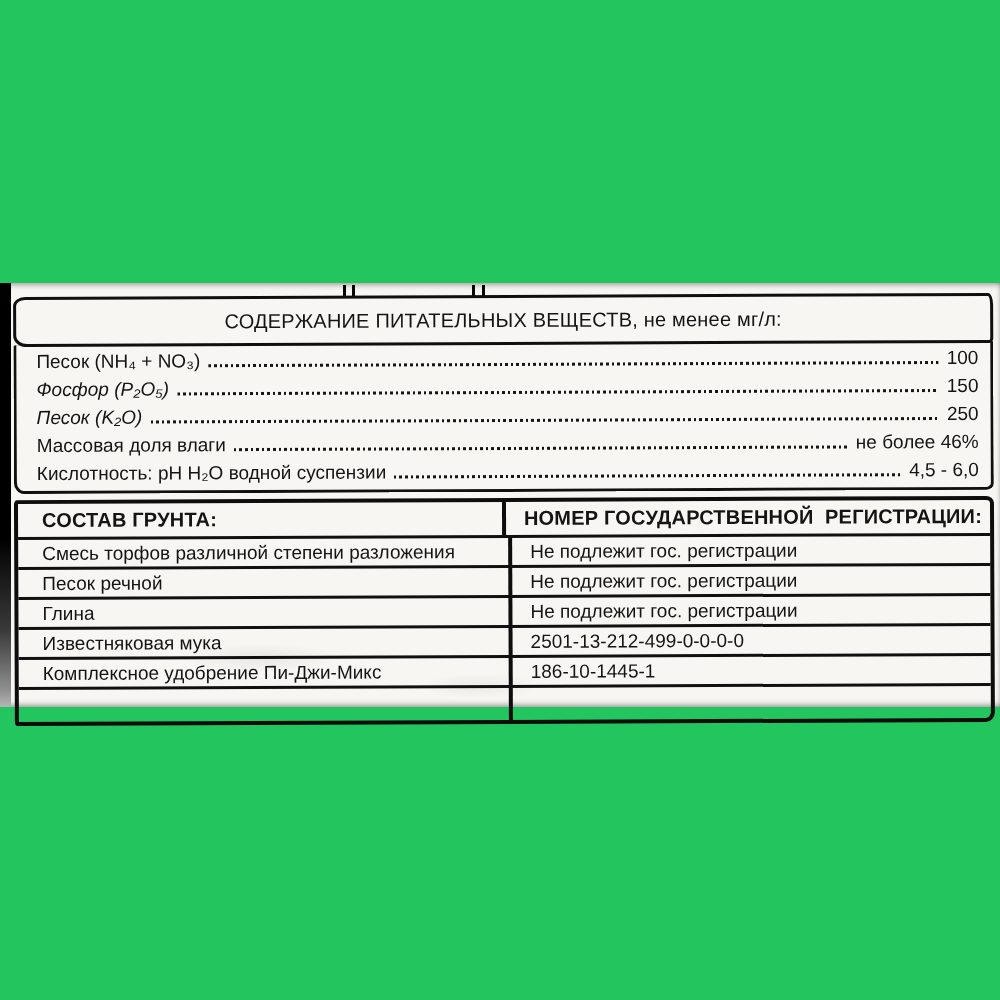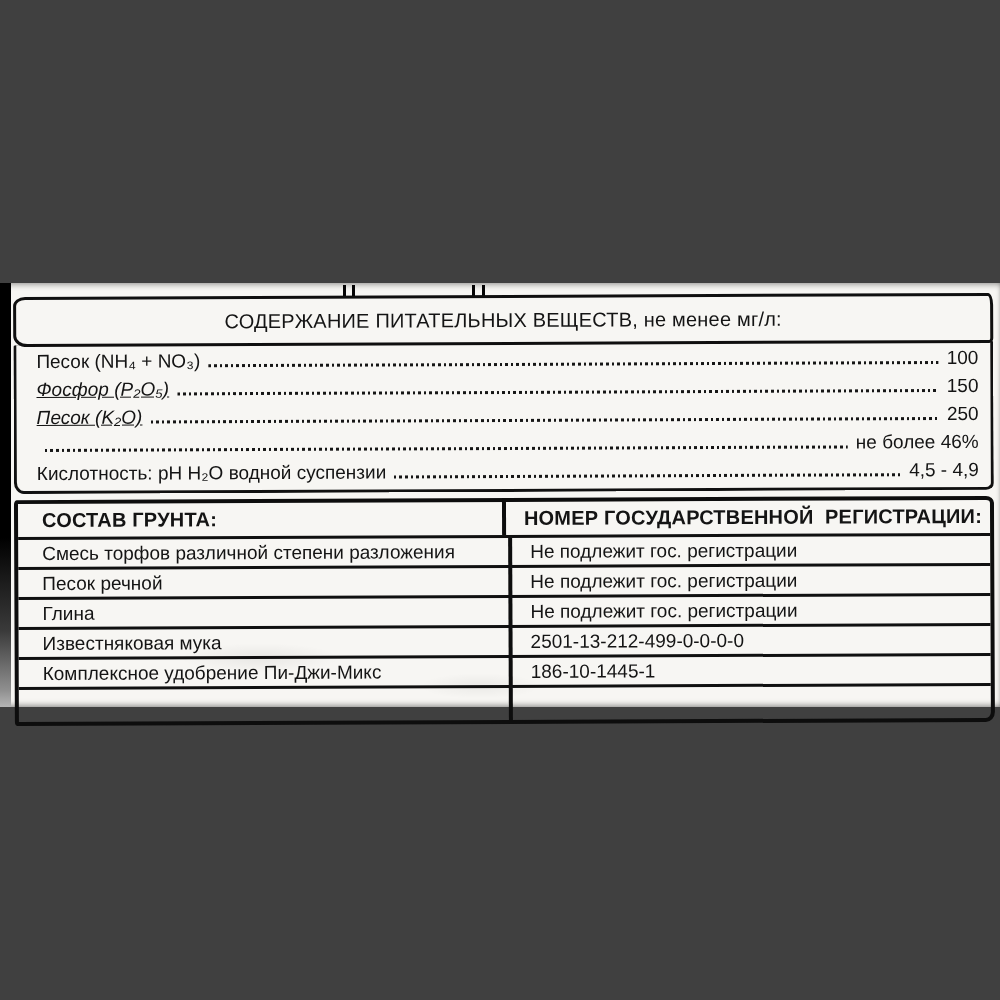--- a/index.html
+++ b/index.html
@@ -1,18 +1,18 @@
 <!DOCTYPE html>
 <html><head>
 <meta charset="utf-8">
 <style>
   html,body{margin:0;padding:0;}
   body{width:1000px;height:1000px;background:#000;overflow:hidden;
        font-family:"Liberation Sans","DejaVu Sans",sans-serif;}
-  .stage{position:relative;width:1000px;height:1000px;background:#404040;overflow:hidden;}
+  .stage{position:relative;width:1000px;height:1000px;background:#22c55e;overflow:hidden;}
 
   
   .paper{position:absolute;left:0;top:283px;width:1000px;height:424px;
          background:#f7f6f3;
          box-shadow:inset 0 4px 6px -3px rgba(0,0,0,.45), inset 0 -4px 6px -3px rgba(0,0,0,.5);}
   .edge-bar{position:absolute;left:0;top:0;width:11px;height:100%;
             background:linear-gradient(180deg,#000 0%,#000 60%,#3a3a3a 82%,#8f8f8f 96%,#b5b5b5 100%);}
 
   
   .tick{position:absolute;top:2px;width:3px;height:11px;background:#050505;}
@@ -26,21 +26,21 @@
               height:44px;display:flex;align-items:center;justify-content:center;}
   .header-box .title{font-size:20px;letter-spacing:.2px;white-space:pre;}
 
   .nutrients-box{border:3px solid #101010;border-top:none;
                  border-radius:2px 2px 8px 10px / 2px 2px 7px 12px;
                  margin-top:-2px;height:140px;
                  padding:3px 12px 3px 20px;
                  display:flex;flex-direction:column;justify-content:space-around;}
   .nrow{display:flex;align-items:flex-end;font-size:19px;line-height:22px;}
   .nrow .nlabel{white-space:pre;}
-  .nrow .nlabel.italic{font-style:italic;text-decoration:underline;}
+  .nrow .nlabel.italic{font-style:italic;}
   .nrow .dots{flex:1;height:3px;margin:0 8px 5px 8px;
               background-image:repeating-linear-gradient(to right,#161616 0 2.6px,transparent 2.6px 5.6px);}
   .nrow .nvalue{white-space:pre;}
 
   .gap{height:6px;}
 
   .reg-table{border:4px solid #0d0d0d;
              border-radius:3px 8px 9px 4px / 5px 7px 10px 4px;}
   .trow{display:flex;border-top:3px solid #101010;}
   .trow:first-child{border-top:none;}
@@ -88,27 +88,28 @@
           <span class="nlabel italic">Фосфор (P₂O₅)</span>
           <span class="dots"></span>
           <span class="nvalue">150</span>
         </div>
         <div class="nrow">
           <span class="nlabel italic">Песок (K₂O)</span>
           <span class="dots"></span>
           <span class="nvalue">250</span>
         </div>
         <div class="nrow">
+          <span class="nlabel">Массовая доля влаги</span>
           <span class="dots"></span>
           <span class="nvalue">не более 46%</span>
         </div>
         <div class="nrow">
           <span class="nlabel">Кислотность: pH H₂O водной суспензии</span>
           <span class="dots"></span>
-          <span class="nvalue">4,5 - 4,9</span>
+          <span class="nvalue">4,5 - 6,0</span>
         </div>
       </div>
 
       <div class="gap"></div>
 
       <div class="reg-table">
         <div class="trow thead">
           <div class="cell c1">СОСТАВ ГРУНТА:</div>
           <div class="cell c2">НОМЕР ГОСУДАРСТВЕННОЙ  РЕГИСТРАЦИИ:</div>
         </div>

